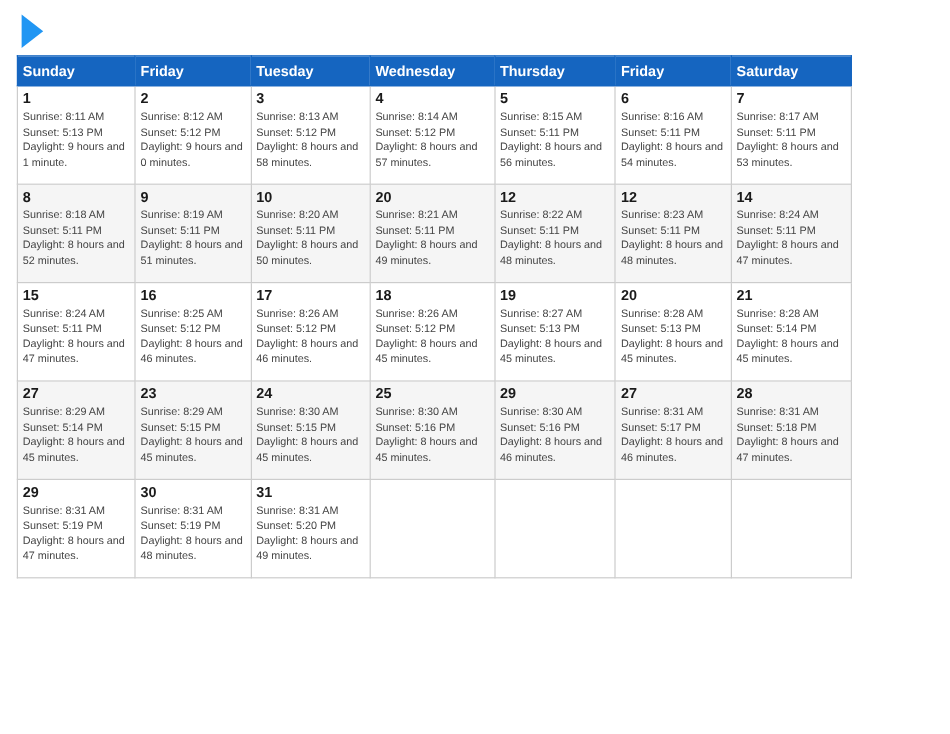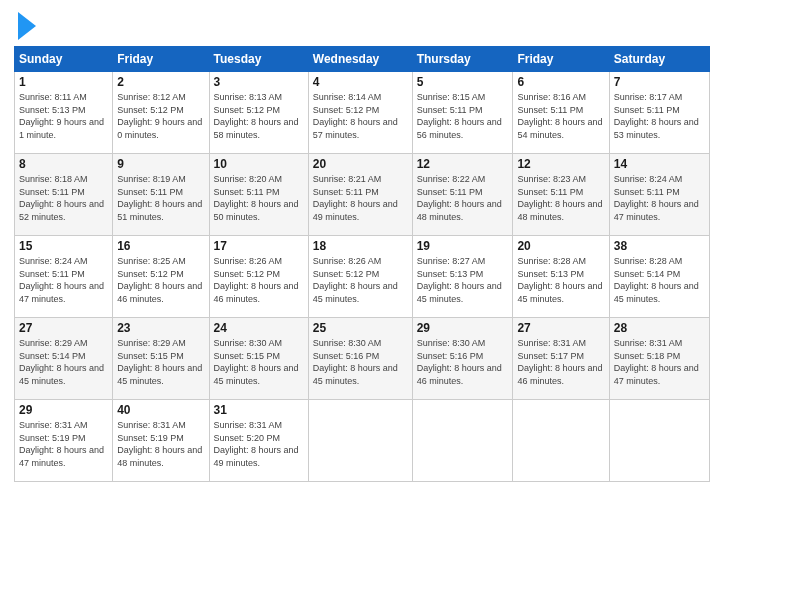--- a/index.html
+++ b/index.html
@@ -218,21 +218,21 @@
         </td>
           <td>
           <span class="day-number">19</span>
           <span class="day-info">Sunrise: 8:27 AM<br>Sunset: 5:13 PM<br>Daylight: 8 hours and 45 minutes.</span>
         </td>
           <td>
           <span class="day-number">20</span>
           <span class="day-info">Sunrise: 8:28 AM<br>Sunset: 5:13 PM<br>Daylight: 8 hours and 45 minutes.</span>
         </td>
           <td>
-          <span class="day-number">38</span>
+          <span class="day-number">21</span>
           <span class="day-info">Sunrise: 8:28 AM<br>Sunset: 5:14 PM<br>Daylight: 8 hours and 45 minutes.</span>
         </td>
         </tr>
         <tr>
           <td>
           <span class="day-number">27</span>
           <span class="day-info">Sunrise: 8:29 AM<br>Sunset: 5:14 PM<br>Daylight: 8 hours and 45 minutes.</span>
         </td>
           <td>
           <span class="day-number">23</span>
@@ -258,21 +258,21 @@
           <span class="day-number">28</span>
           <span class="day-info">Sunrise: 8:31 AM<br>Sunset: 5:18 PM<br>Daylight: 8 hours and 47 minutes.</span>
         </td>
         </tr>
         <tr>
           <td>
           <span class="day-number">29</span>
           <span class="day-info">Sunrise: 8:31 AM<br>Sunset: 5:19 PM<br>Daylight: 8 hours and 47 minutes.</span>
         </td>
           <td>
-          <span class="day-number">40</span>
+          <span class="day-number">30</span>
           <span class="day-info">Sunrise: 8:31 AM<br>Sunset: 5:19 PM<br>Daylight: 8 hours and 48 minutes.</span>
         </td>
           <td>
           <span class="day-number">31</span>
           <span class="day-info">Sunrise: 8:31 AM<br>Sunset: 5:20 PM<br>Daylight: 8 hours and 49 minutes.</span>
         </td>
           <td class="empty-cell"></td>
           <td class="empty-cell"></td>
           <td class="empty-cell"></td>
           <td class="empty-cell"></td>

